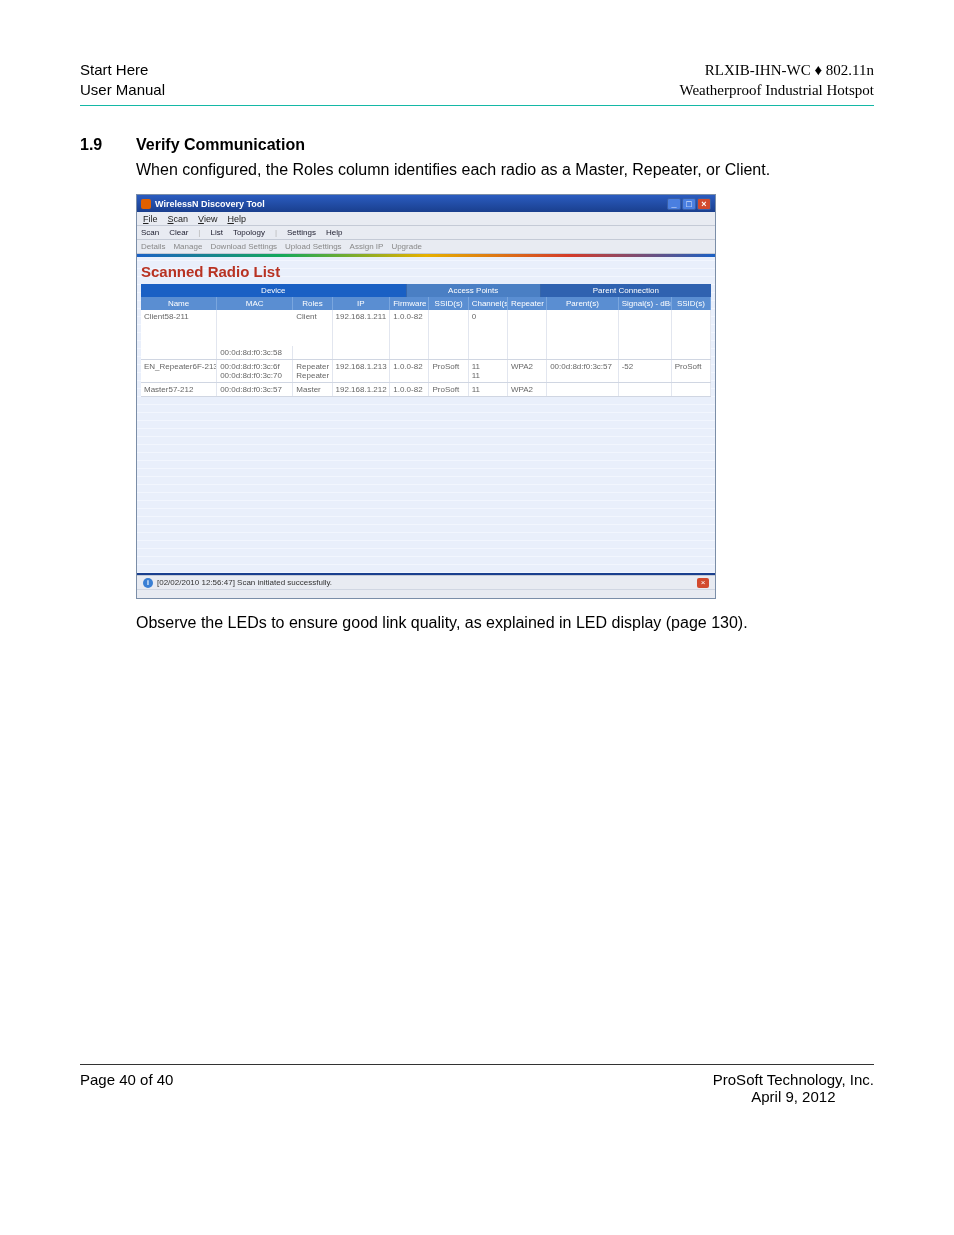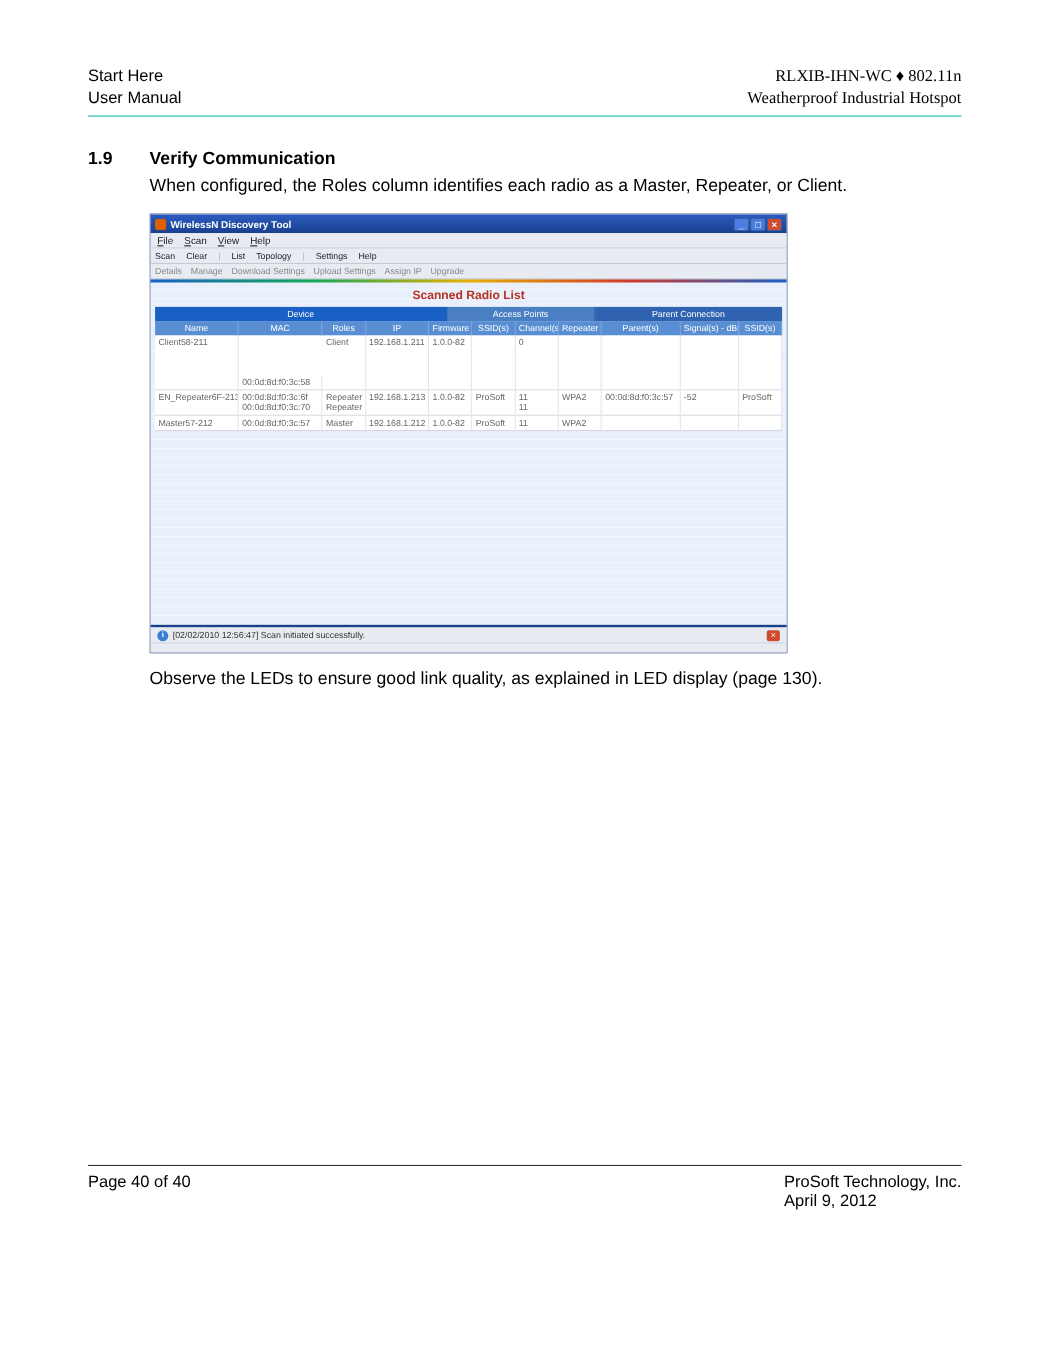--- a/index.html
+++ b/index.html
@@ -20,36 +20,36 @@
   .winbtn.min { background: #4a7fe0; }
   .winbtn.max { background: #4a7fe0; }
   .winbtn.close { background: #d24a2e; }
   .menubar { background: #e8ebf2; padding: 2px 6px; font-size: 9px; color: #222; display: flex; gap: 10px; border-bottom: 1px solid #c4cad6; height: 14px; align-items: center;}
   .menubar span u { text-decoration: underline; }
   .toolbar { background: #e8ebf2; padding: 2px 4px; font-size: 8px; color: #223; display: flex; flex-wrap: wrap; gap: 3px 10px; border-bottom: 1px solid #c4cad6; height: 14px; align-items: center;}
   .toolbar .sep { color: #b4b4b4; }
   .toolbar2 { background: #e8ebf2; padding: 2px 4px; font-size: 8px; color: #888; display: flex; gap: 8px; border-bottom: 1px solid #c4cad6; height: 14px; align-items: center;}
   .rainbow { height:3px; background: linear-gradient(90deg,#1a60c4,#14a85a,#e6b000,#d33a2a,#1a60c4);}
   .content-area { background: repeating-linear-gradient(0deg,#f2f6fe 0px,#f2f6fe 1px,#e9effb 1px,#e9effb 8px); padding: 6px 4px 4px 4px; }
-  .scan-title { text-align: center; color: #b83222; font-weight: bold; font-size: 11px; margin-bottom: 4px; }
+  .scan-title { color: #b83222; font-weight: bold; font-size: 15px; margin-bottom: 4px; }
   .grp-headers { display: grid; grid-template-columns: 2.34fr 1.18fr 1.5fr; font-size: 8px; color: #fff; text-align: center; }
   .grp-headers div { background: #4a7fc4; padding: 2px 0; border-right: 1px solid #3666aa;}
   .grp-headers div:last-child { border-right: none; background:#2f62b0; }
   .grp-headers div:first-child { background:#1a60c4; }
   .col-headers { display: grid; grid-template-columns: 0.66fr 0.66fr 0.34fr 0.5fr 0.34fr 0.34fr 0.34fr 0.34fr 0.62fr 0.46fr 0.34fr; background: #5a8ed2; color:#fff; font-size:8px; }
   .col-headers div { padding: 2px 3px; border-right: 1px solid #7aa6de; text-align:center; white-space: nowrap; overflow: hidden;}
   .trow { display: grid; grid-template-columns: 0.66fr 0.66fr 0.34fr 0.5fr 0.34fr 0.34fr 0.34fr 0.34fr 0.62fr 0.46fr 0.34fr; font-size:8px; background:#fff; border-bottom: 1px solid #d0d6e2;}
   .trow div { padding: 2px 3px; border-right: 1px solid #e2e6ef; color:#666; white-space: nowrap; overflow: hidden; text-overflow: clip;}
   .filler { height: 172px; }
   .statusbar { background:#e8ebf2; border-top: 1px solid #c4cad6; padding: 2px 6px; font-size: 8px; color:#333; display: flex; align-items: center; height: 14px;}
   .statusbar .info-icon { width:10px; height:10px; border-radius:50%; background:#3a7fd4; color:#fff; display:inline-flex; align-items:center; justify-content:center; font-size:7px; margin-right:4px; font-weight:bold;}
   .statusbar .close-dot { margin-left:auto; width:12px; height:10px; background:#d24a2e; border-radius:2px; display:flex; align-items:center; justify-content:center; color:#fff; font-size:8px;}
   .grip { background:#e8ebf2; height:9px; border-top:1px solid #d0d6e2; }
   .doc-footer { margin-top: 430px; border-top: 1px solid #333; padding-top: 6px; display: flex; justify-content: space-between; font-size: 15px; }
-  .doc-footer .right { text-align: left; }
+  .doc-footer .right { text-align: center; }
 </style>
 </head>
 <body>
 
 <div class="page">
   <div class="doc-header">
     <div class="left">
       <div>Start Here</div>
       <div>User Manual</div>
     </div>

